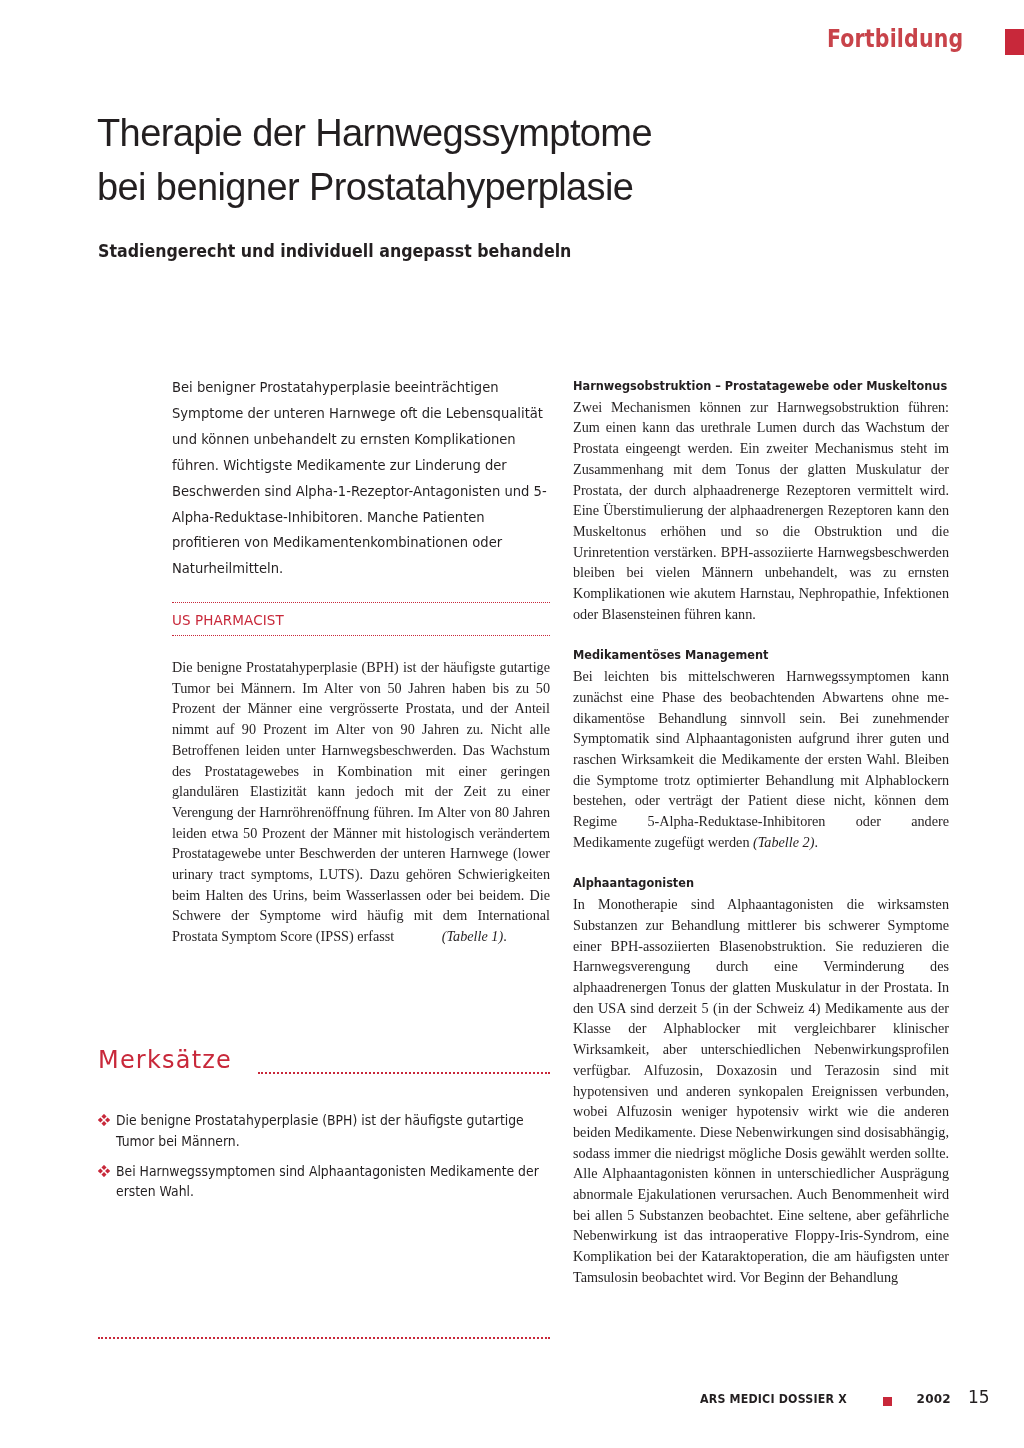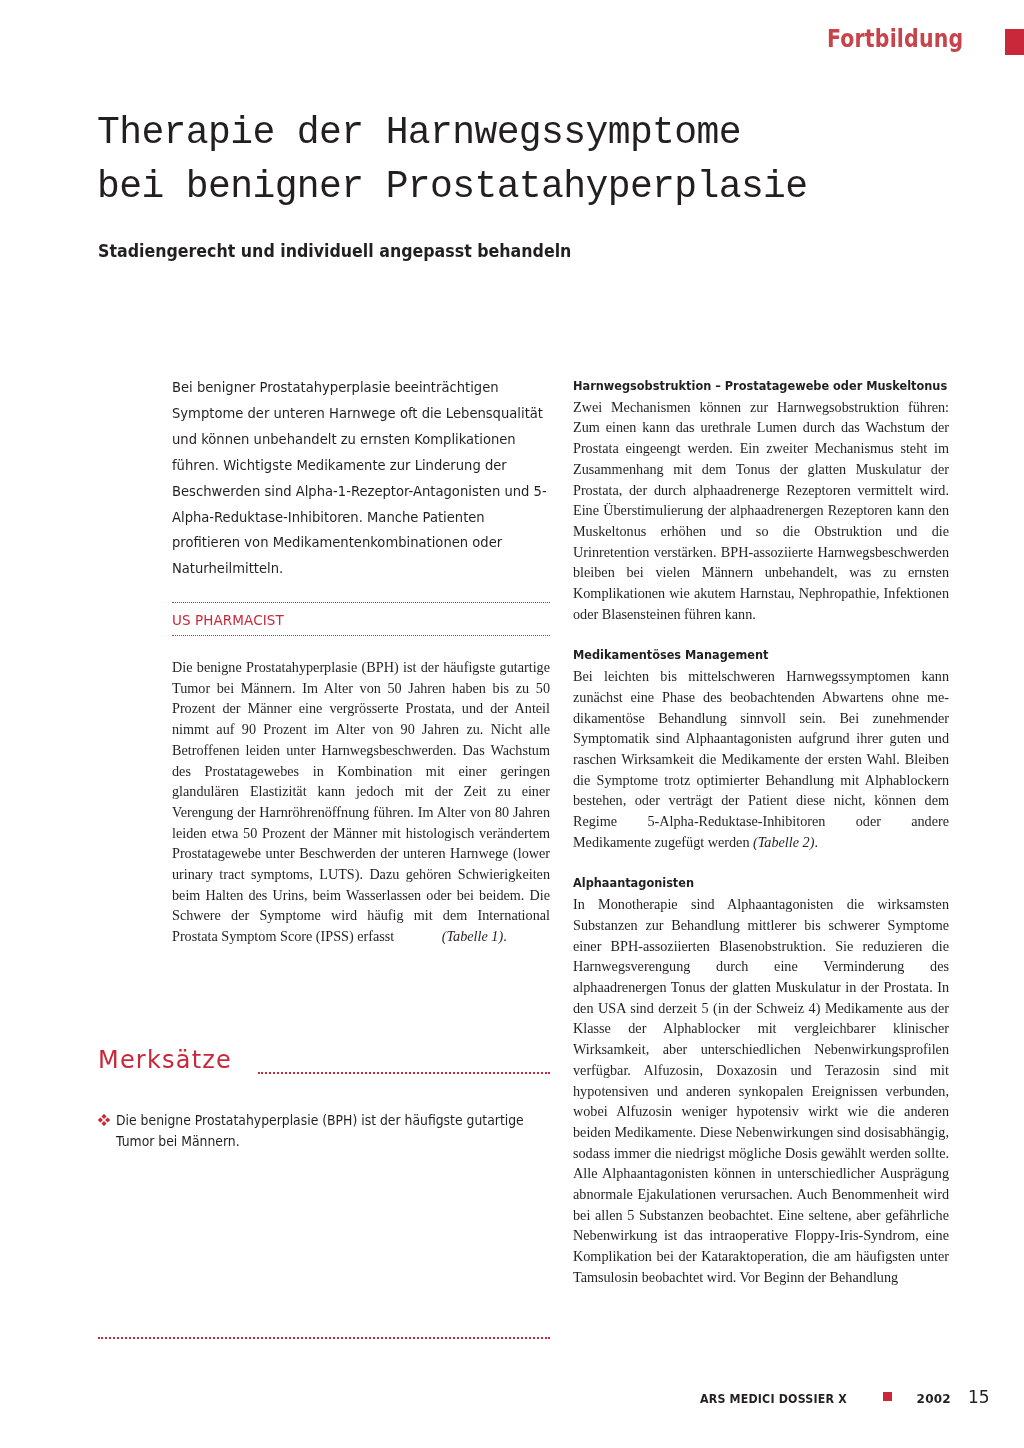--- a/index.html
+++ b/index.html
@@ -10,21 +10,21 @@
       position: absolute; top: 24px; left: 800px; width: 150px; text-align: right;
       font-family: "DejaVu Sans", sans-serif; font-weight: bold; font-size: 25px;
       color: #c8434a; letter-spacing: 0.2px; transform: scaleX(0.82); transform-origin: right center;
     }
     .section-mark {
       position: absolute; top: 29px; left: 1005px; width: 19px; height: 26px; background: #c8283a;
     }
 
     .title {
       position: absolute; top: 106px; left: 97px; width: 800px;
-      font-family: Liberation Mono, monospace; font-size: 38px; line-height: 54px;
+      font-family: Liberation Sans, sans-serif; font-size: 38px; line-height: 54px;
       color: #231f20; font-weight: normal; letter-spacing: -0.6px;
     }
     .subtitle {
       position: absolute; top: 240px; left: 98px;
       font-family: "DejaVu Sans", sans-serif; font-weight: bold; font-size: 18px;
       color: #231f20; transform: scaleX(0.88); transform-origin: left center;
     }
 
     .lead {
       position: absolute; top: 374px; left: 172px; width: 380px;
@@ -77,21 +77,21 @@
     .merk-bullet {
       position: absolute; left: 0; top: 4px; width: 12px; height: 12px;
     }
     .merk-text { display: block; transform: scaleX(0.92); transform-origin: left top; width: 470px; }
     .merk-bottom {
       position: absolute; top: 1337px; left: 98px; width: 452px; height: 2px;
       border-bottom: 2px dotted #c8283a;
     }
 
     .footer {
-      position: absolute; top: 1392px; left: 700px; display: flex; align-items: flex-start;
+      position: absolute; top: 1392px; left: 700px; display: flex; align-items: flex-end;
       font-family: "DejaVu Sans", sans-serif; font-size: 12px; font-weight: bold; color: #231f20;
       letter-spacing: 0.2px;
       gap: 20px;
     }
     .footer .pub { transform: scaleX(0.92); transform-origin: left center; display: inline-block; }
     .footer-mark { display: inline-block; width: 9px; height: 9px; background: #c8283a; margin: 0 5px 0 3px; }
     .page-num {
       position: absolute; top: 1387px; left: 932px;
       font-family: "DejaVu Sans", sans-serif; font-size: 17px; color: #231f20; margin-left: 36px;
     }
@@ -139,20 +139,31 @@
     <svg class="merk-bullet" viewBox="0 0 12 12">
         <g fill="#c8283a">
           <rect x="4.2" y="0.6" width="3.6" height="3.6" transform="rotate(45 6 2.4)"></rect>
           <rect x="4.2" y="7.8" width="3.6" height="3.6" transform="rotate(45 6 9.6)"></rect>
           <rect x="0.6" y="4.2" width="3.6" height="3.6" transform="rotate(45 2.4 6)"></rect>
           <rect x="7.8" y="4.2" width="3.6" height="3.6" transform="rotate(45 9.6 6)"></rect>
         </g>
       </svg>
     <span class="merk-text">Die benigne Prostatahyperplasie (BPH) ist der häufigste gutartige Tumor bei Männern.</span>
   </li>
+  <li class="merk-item">
+    <svg class="merk-bullet" viewBox="0 0 12 12">
+        <g fill="#c8283a">
+          <rect x="4.2" y="0.6" width="3.6" height="3.6" transform="rotate(45 6 2.4)"></rect>
+          <rect x="4.2" y="7.8" width="3.6" height="3.6" transform="rotate(45 6 9.6)"></rect>
+          <rect x="0.6" y="4.2" width="3.6" height="3.6" transform="rotate(45 2.4 6)"></rect>
+          <rect x="7.8" y="4.2" width="3.6" height="3.6" transform="rotate(45 9.6 6)"></rect>
+        </g>
+      </svg>
+    <span class="merk-text">Bei Harnwegssymptomen sind Alphaantagonisten Medikamente der ersten Wahl.</span>
+  </li>
 </ul>
 <div class="merk-bottom"></div>
 
 <div class="footer">
   <span class="pub">ARS MEDICI DOSSIER X</span>
   <span class="footer-mark"></span>
   <span>2002</span>
 </div>
 <div class="page-num">15</div>
 

